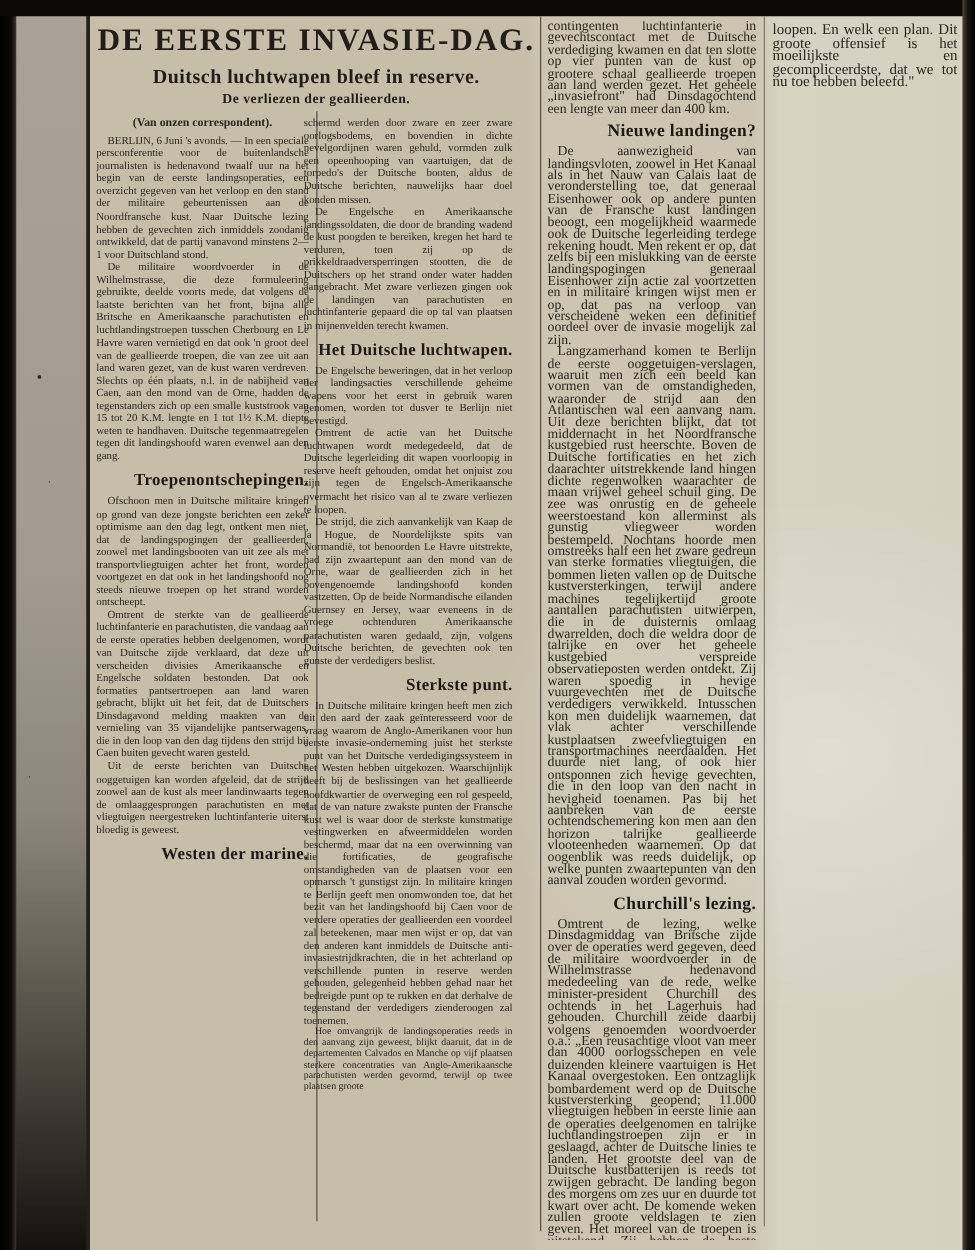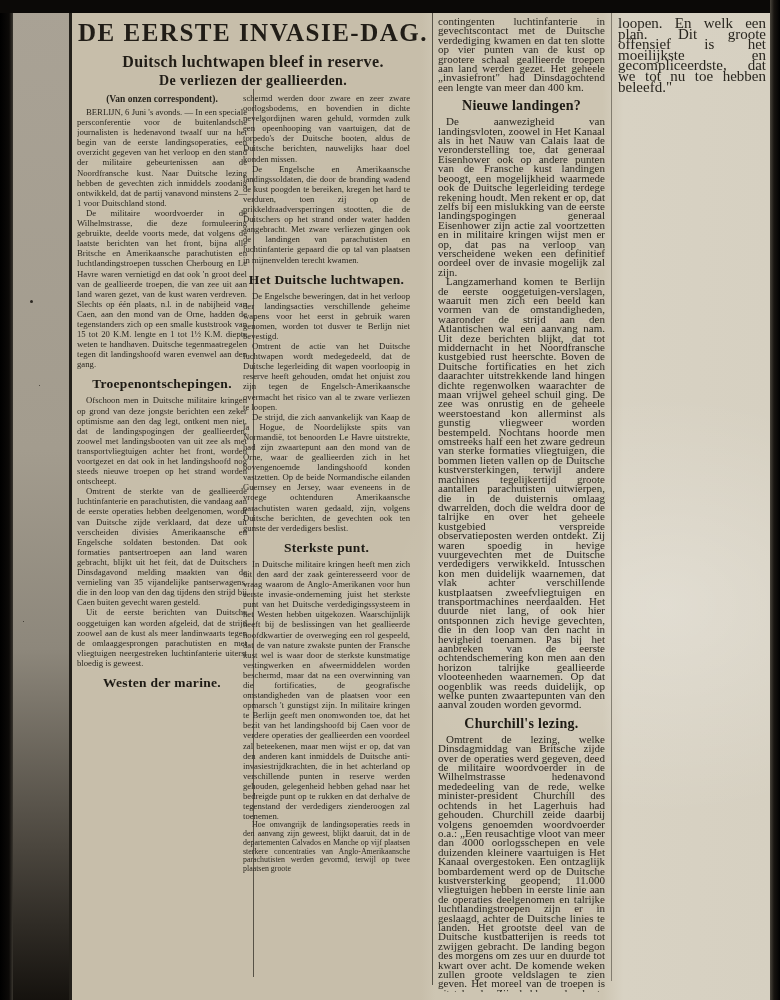--- a/index.html
+++ b/index.html
@@ -37,35 +37,35 @@
     color:#29261f;
   }
   .vdiv{position:absolute;width:1px;background:rgba(50,45,36,.75);}
   .vdiv.d1{left:181px;top:76px;height:888px;}
   .vdiv.d2{left:360px;top:0;height:972px;}
   .vdiv.d3{left:539px;top:0;height:968px;background:rgba(50,45,36,.5);}
   
   .headline-zone{position:absolute;left:3px;top:6px;width:356px;text-align:center;color:#211d17;}
   .headline{font-size:25px;font-weight:bold;letter-spacing:1.5px;line-height:1.1;white-space:nowrap;}
   .subhead1{font-size:16px;font-weight:bold;margin-top:6px;letter-spacing:.4px;}
-  .subhead2{font-size:14px;font-weight:bold;margin-top:2px;letter-spacing:.4px;}
+  .subhead2{font-size:11px;font-weight:bold;margin-top:2px;letter-spacing:.4px;}
   
   .col{position:absolute;text-align:justify;}
   .col1{left:5px;top:80px;width:170px;height:890px;overflow:hidden;}
   .col2{left:171px;top:80px;width:167px;height:895px;overflow:hidden;}
   .col3{left:366px;top:4px;width:167px;height:975px;overflow:hidden;}
   .col4{left:546px;top:5px;width:148px;height:90px;overflow:hidden;}
   .col1 p,.col2 p{font-size:8.7px;line-height:10.1px;margin:0;text-indent:9px;}
   .col3 p{font-size:11px;line-height:9.4px;margin:0;text-indent:8px;}
-  .col4 p{font-size:15px;line-height:10.6px;margin:0;}
+  .col4 p{font-size:12px;line-height:10.6px;margin:0;}
   p.noindent{text-indent:0;}
   p.smalltype{font-size:7.9px;line-height:8.8px;}
   .col-title{font-size:15px;font-weight:bold;text-align:center;line-height:1.25;letter-spacing:.8px;color:#1d1a14;margin:0 0 2px;}
   .byline{font-size:9.5px;font-weight:bold;text-align:center;margin:1px 0 3px;}
-  .subheadline{font-size:13.5px;font-weight:bold;text-align:center;letter-spacing:.3px;color:#1d1a14;margin:7px 0 3px;text-indent:0;}
+  .subheadline{font-size:13.5px;font-weight:bold;text-align:right;letter-spacing:.3px;color:#1d1a14;margin:7px 0 3px;text-indent:0;}
   .col3 .subheadline{font-size:14px;margin:6px 0 3px;}
 </style>
 </head>
 <body>
 
 <div class="left-margin">
   <div class="speck"></div>
 </div>
 <div class="top-edge"></div>
 <div class="right-edge"></div>

